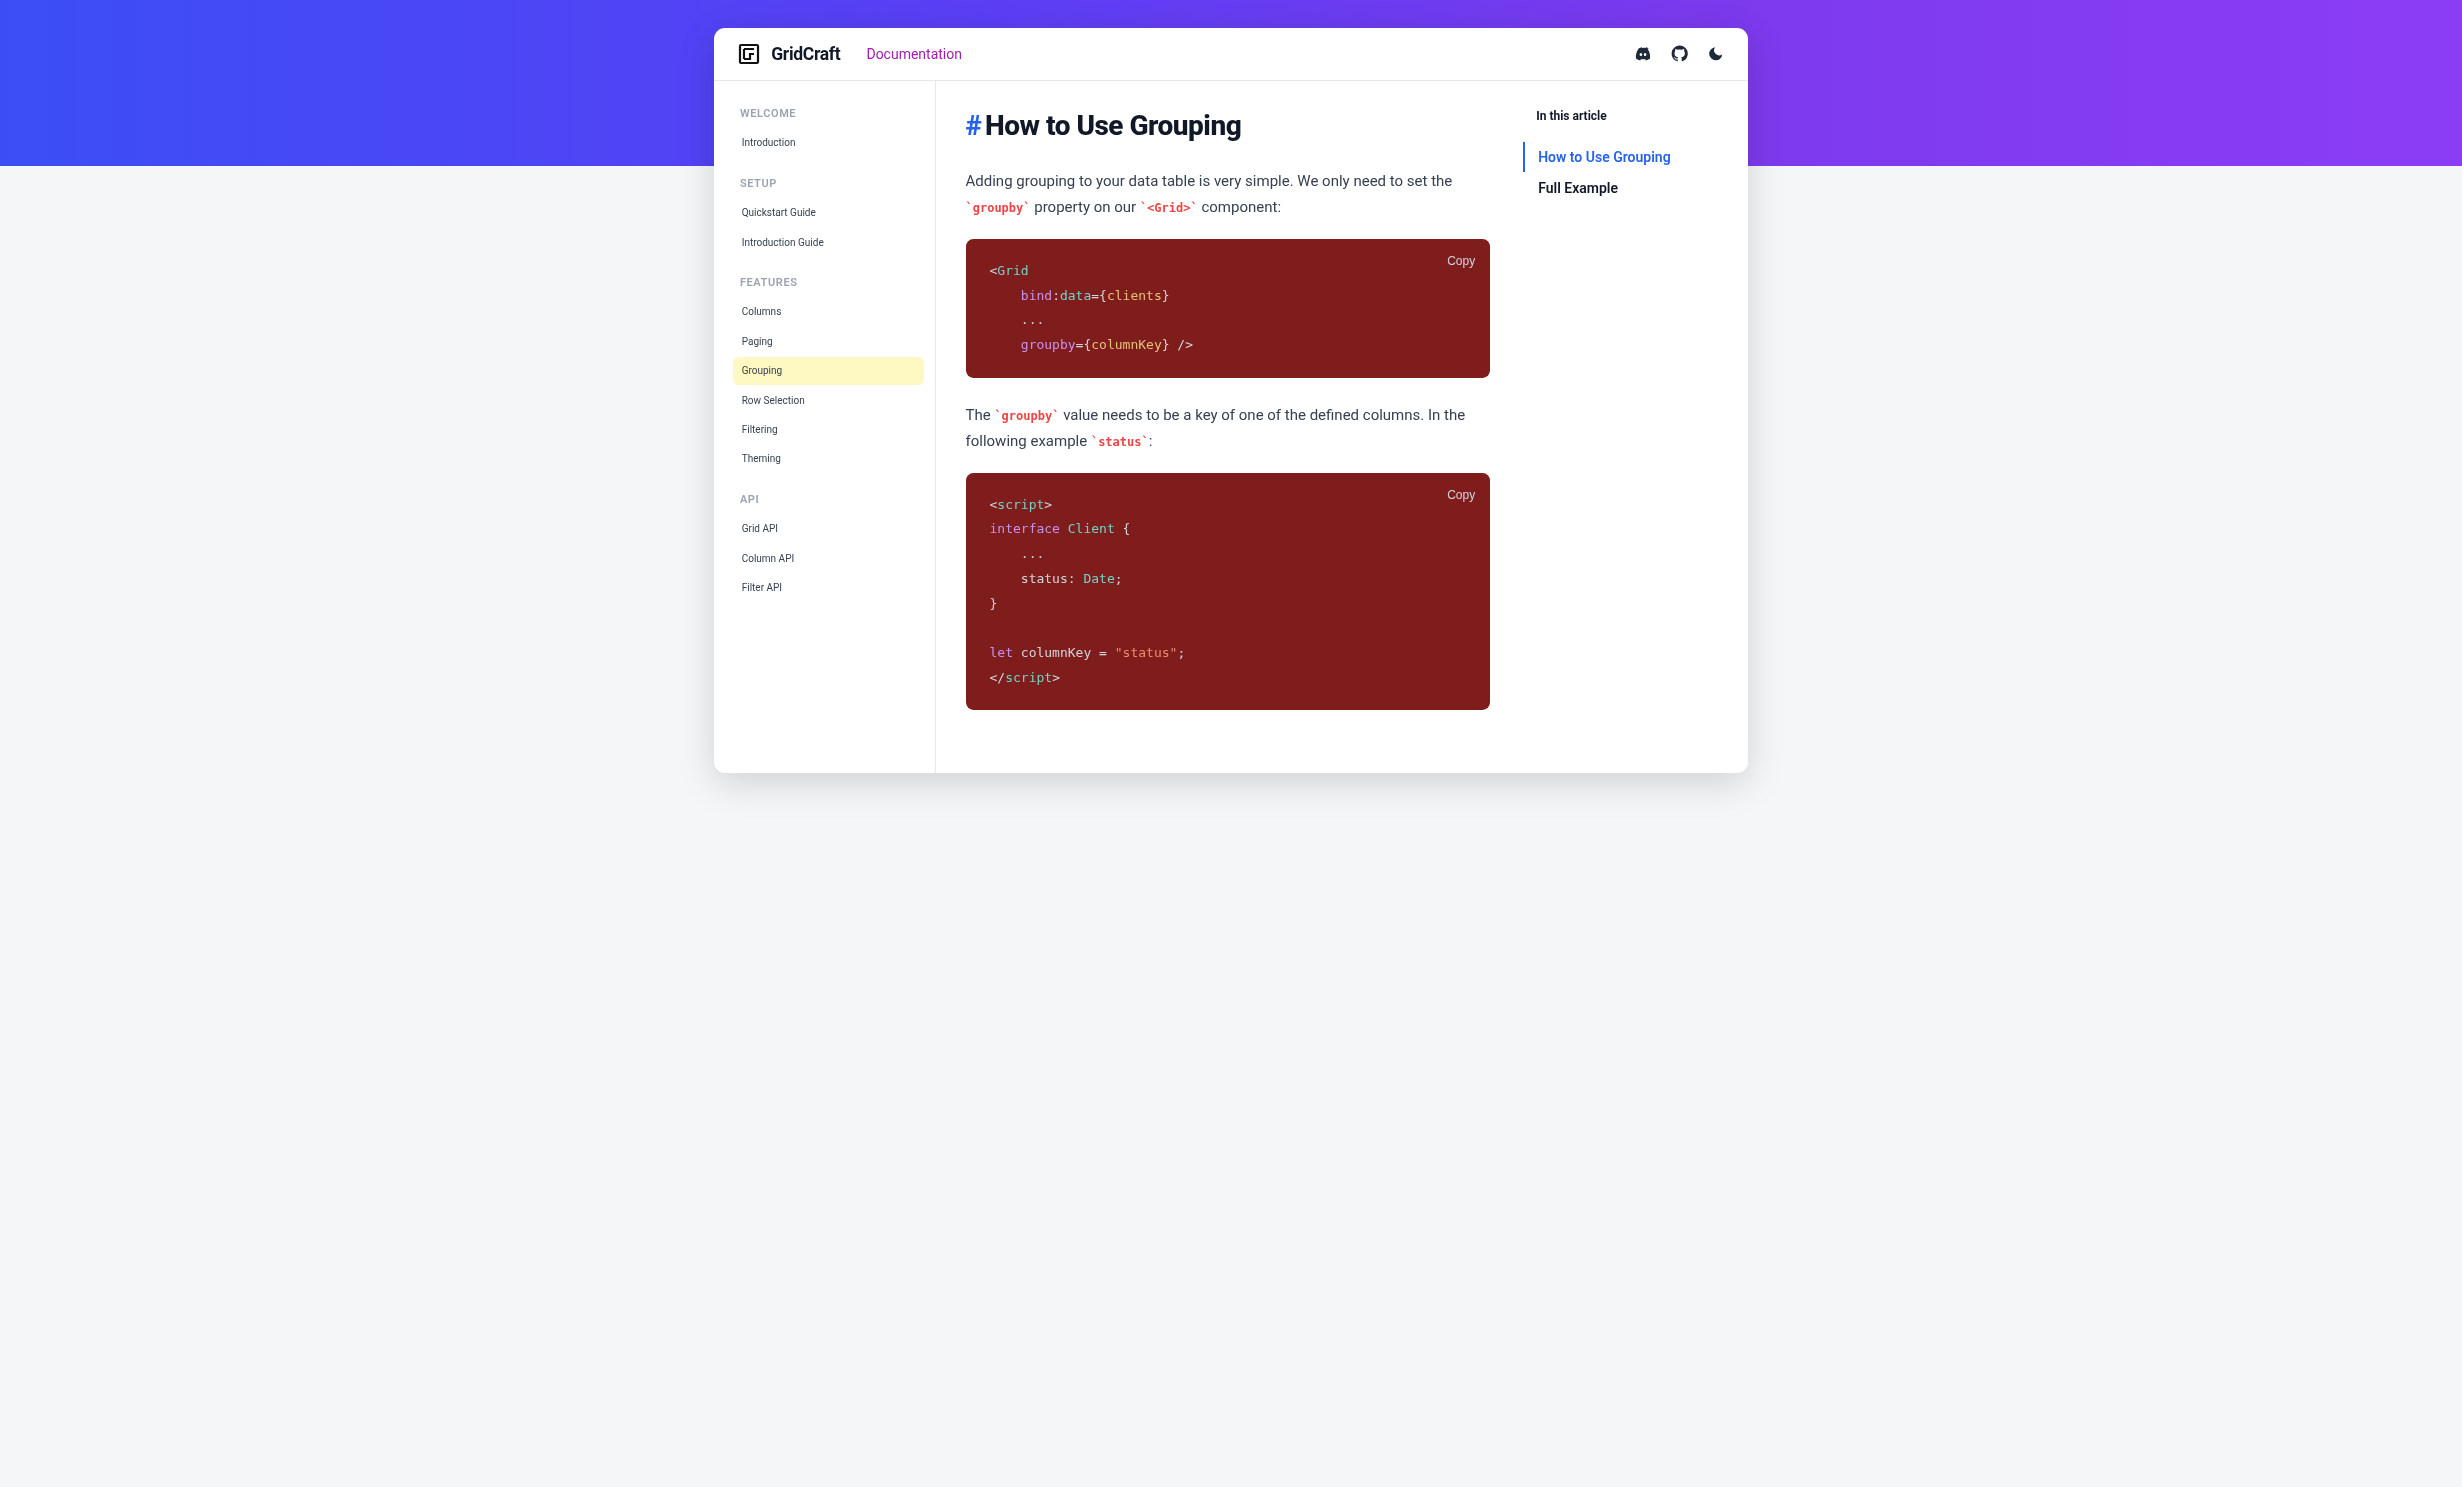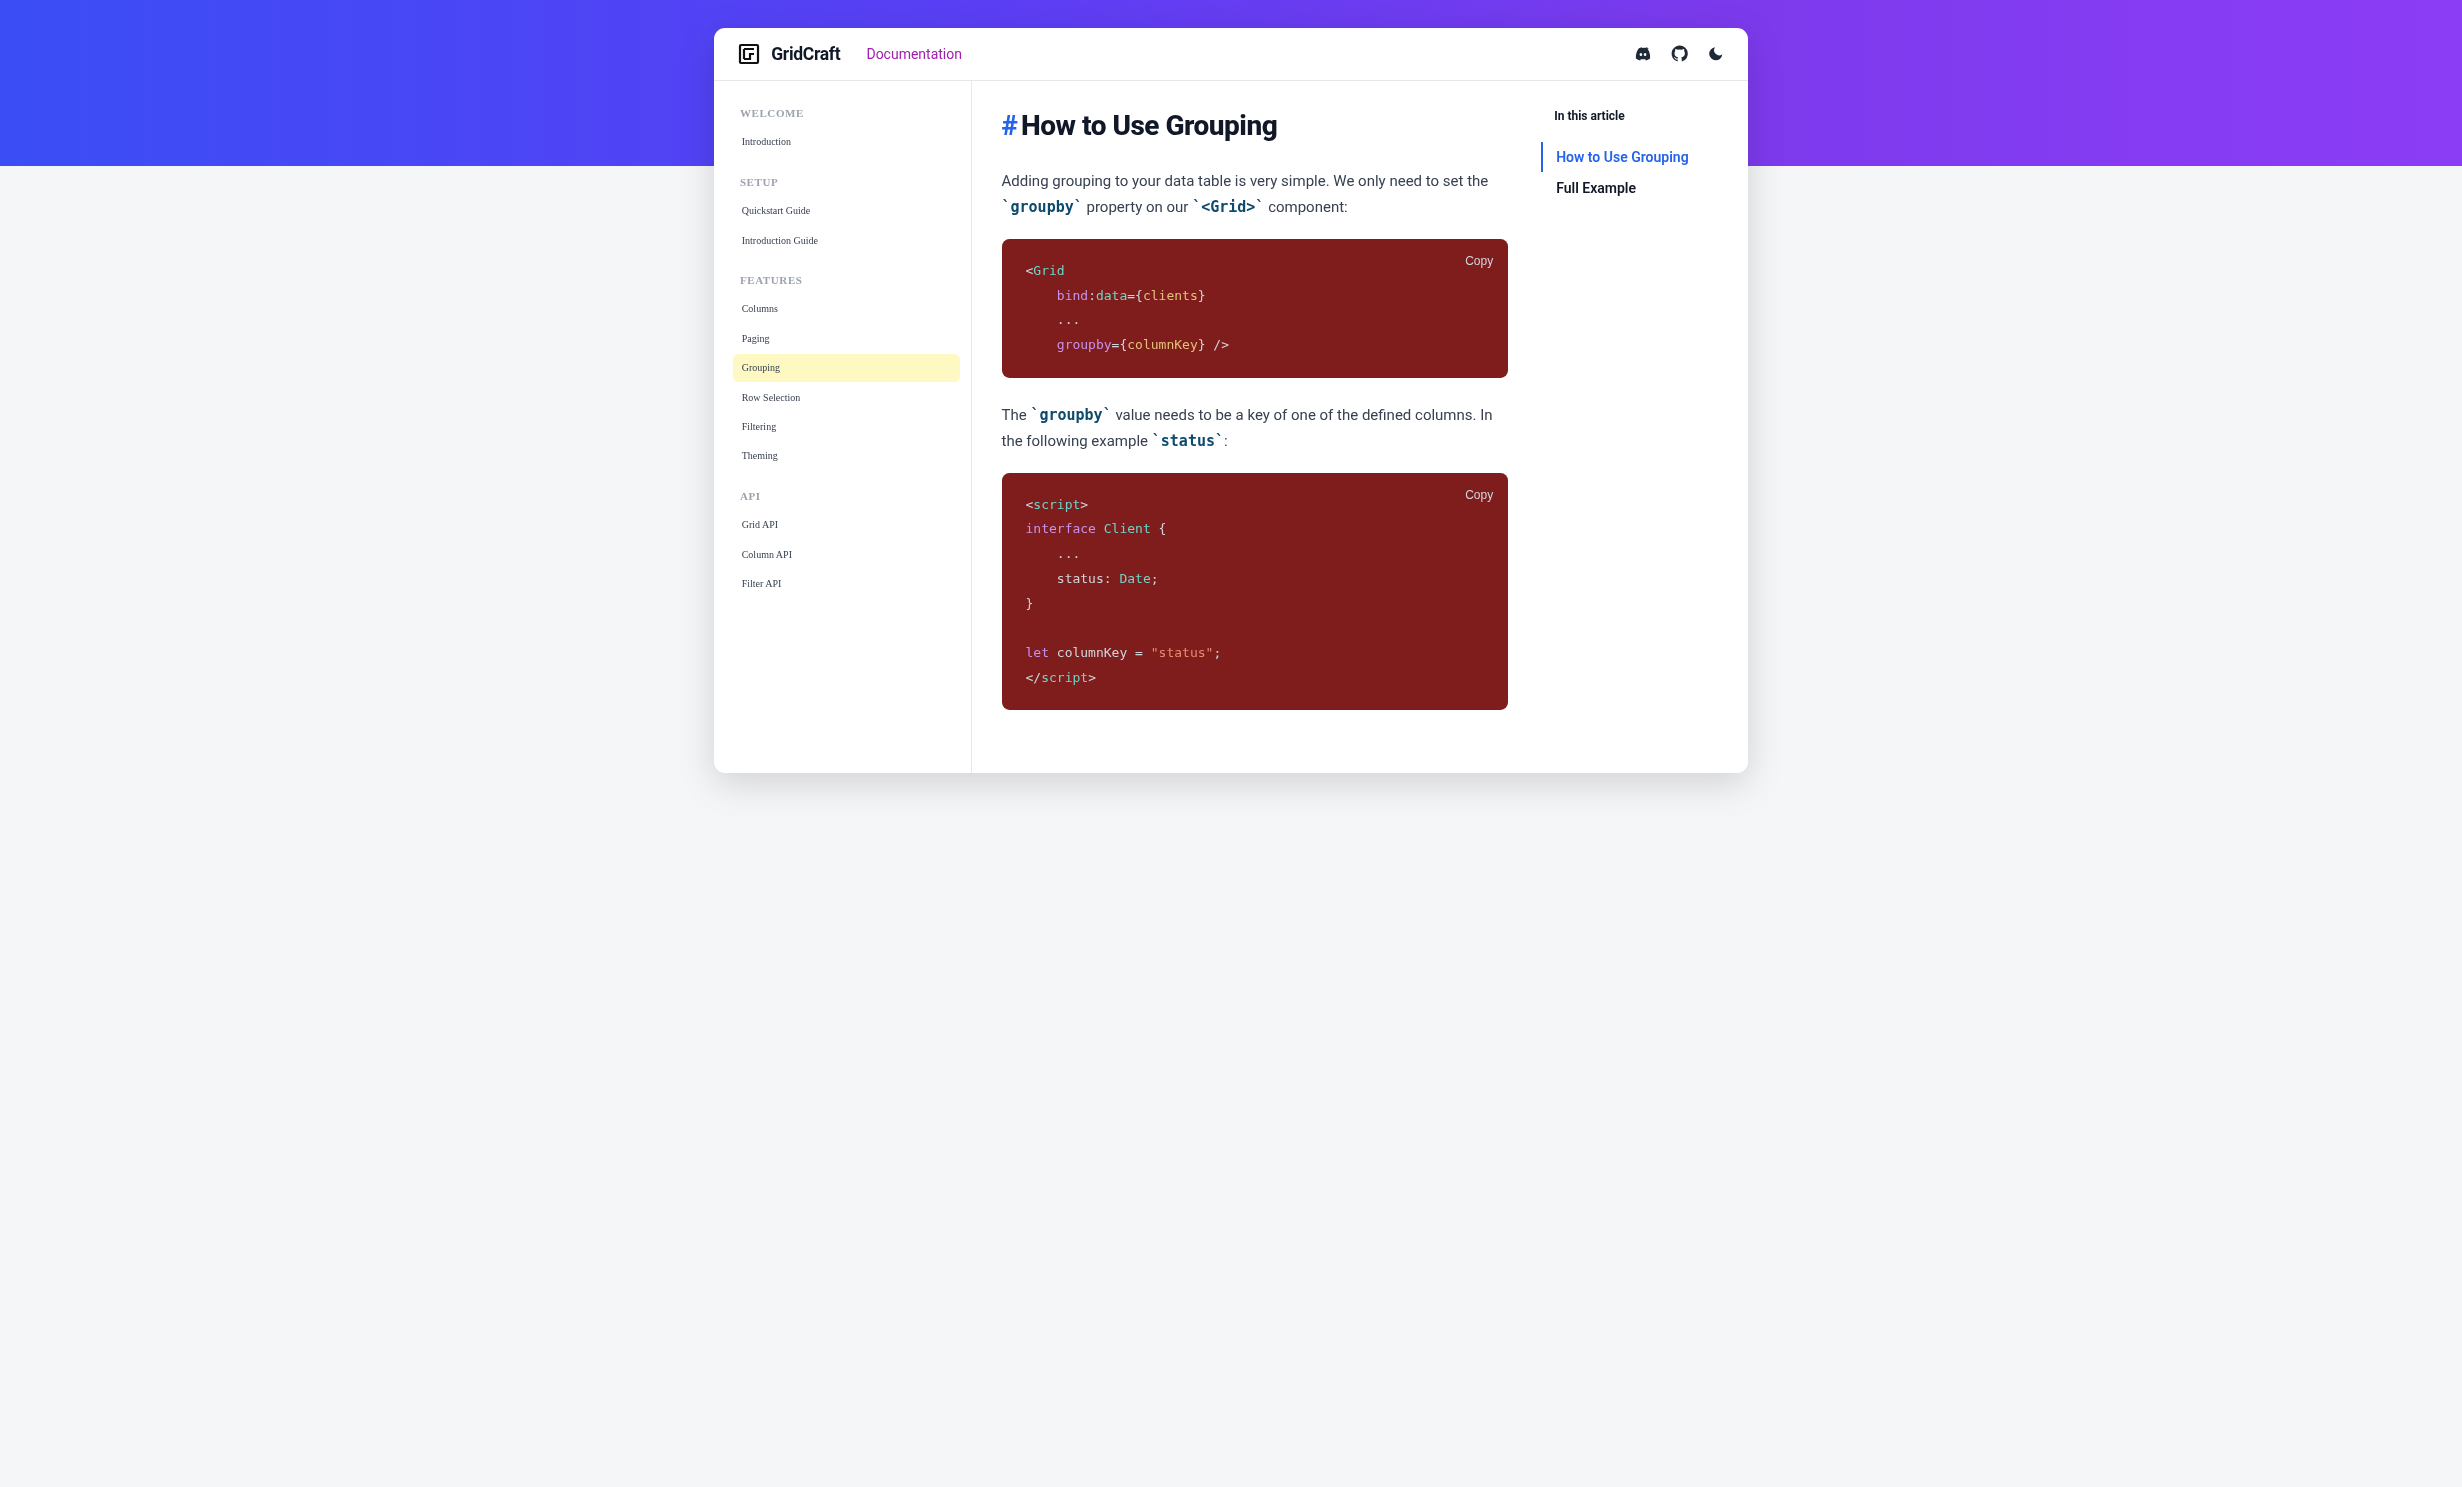--- a/index.html
+++ b/index.html
@@ -38,24 +38,23 @@
 .brand-logo {
   width: 26px; height: 26px;
   display: flex; align-items: center; justify-content: center;
 }
 .brand-name { font-weight: 700; font-size: 17.5px; color: #111827; letter-spacing: -0.3px; }
 .topnav-link { font-size: 14px; color: #a21caf; text-decoration: none; }
 .topbar-right { display: flex; align-items: center; gap: 16.6px; }
 .icon-btn { width: 20px; height: 20px; color: #1f2937; cursor: pointer; display: flex; align-items: center; justify-content: center; }
 .layout { display: flex; min-height: 692px; }
 .sidebar {
-  width: 258px;
+  width: 222px;
   border-right: 0.9px solid #e5e7eb;
   padding: 26px 11px 18.5px 18.5px;
-  font-family: Liberation Serif, serif;
 }
 .side-section { margin-bottom: 20px; }
 .side-heading {
   font-size: 11px;
   font-weight: 600;
   color: #9ca3af;
   letter-spacing: 0.6px;
   margin-bottom: 9.2px;
   padding-left: 7.4px;
 }
@@ -84,23 +83,23 @@
 }
 .article h1 .hash { color: #2563eb; margin-right: 3.7px; }
 .article p {
   font-size: 15px;
   line-height: 1.75;
   color: #374151;
   margin-bottom: 18.5px;
 }
 .inline-code {
   font-family: ui-monospace, Menlo, Monaco, Consolas, monospace;
-  font-size: 15px;
+  font-size: 12px;
   font-weight: 700;
-  color: #0c4a6e;
+  color: #ef4444;
 }
 .codeblock {
   background: #7f1d1d;
   border-radius: 7.4px;
   padding: 20px 24px 20px 24px;
   margin-bottom: 24px;
   position: relative;
   font-family: ui-monospace, Menlo, Monaco, Consolas, monospace;
   font-size: 13px;
   line-height: 1.9;

